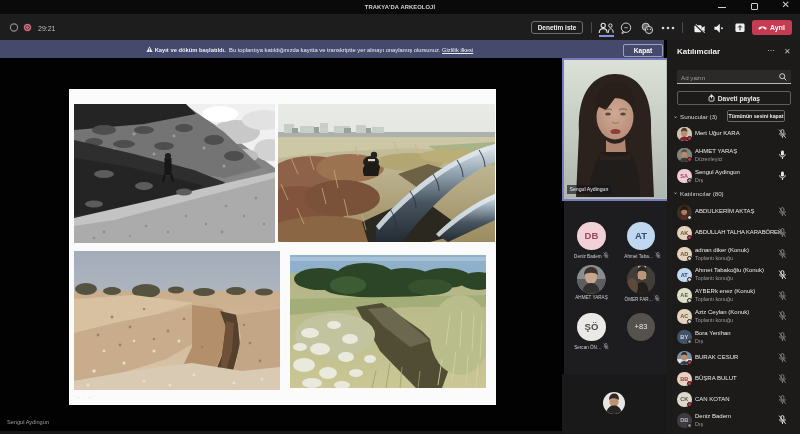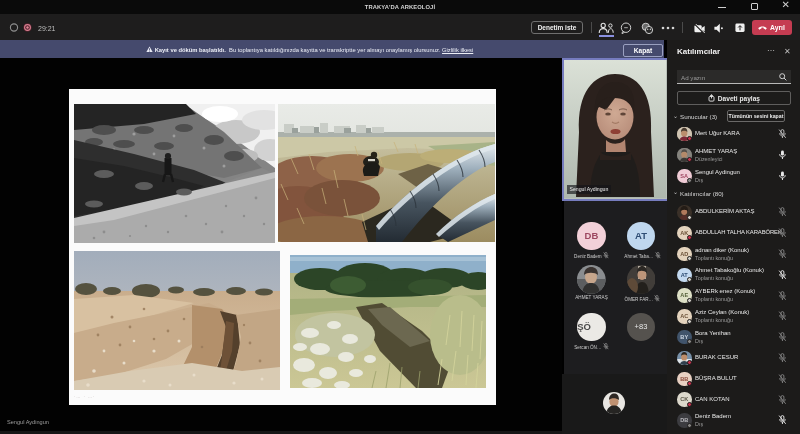--- a/index.html
+++ b/index.html
@@ -433,21 +433,21 @@
       <path d="M10 8 C10 3 13 1 15 1 C18 1 20 3 20 8 C17 5 12 5 10 8 Z" fill="#2c2824"></path>
       <path d="M8 29 C8 20 12 17 15 17 C19 17 21 20 22 29 Z" fill="#23201c"></path>
       <ellipse cx="5" cy="22" rx="6" ry="9" fill="#5e4a38"></ellipse>
     </g>
   </svg>
   <div class="abs" style="left:4px;top:237px;width:51px;text-align:center;color:#cdcdcd;font-size:4.6px;white-space:nowrap">AHMET YARAŞ</div>
   <div class="abs" style="left:55px;top:237px;width:51px;text-align:center;color:#cdcdcd;font-size:4.6px;white-space:nowrap">ÖMER FAR… <svg width="6" height="7" viewBox="0 0 8.4 10" style="vertical-align:-1px">
         <use href="#micoff" stroke="#9a9a9a"></use>
       </svg></div>
 
-  <div class="abs" style="left:15.2px;top:254.9px;width:28.6px;height:28.6px;border-radius:50%;background:#ebe9e5;color:#4a4a4a;font-weight:bold;font-size:9.5px;line-height:28.6px">ŞÖ</div>
+  <div class="abs" style="left:15.2px;top:254.9px;width:28.6px;height:28.6px;border-radius:50%;background:#ebe9e5;color:#4a4a4a;font-weight:bold;font-size:9.5px;text-align:center;line-height:28.6px">ŞÖ</div>
   <div class="abs" style="left:64.7px;top:254.9px;width:28.6px;height:28.6px;border-radius:50%;background:#55524e;color:#e8e8e8;font-size:7.5px;text-align:center;line-height:28.6px">+83</div>
   <div class="abs" style="left:4px;top:285px;width:51px;text-align:center;color:#cdcdcd;font-size:4.6px;white-space:nowrap">Sercan ÖN… <svg width="6" height="7" viewBox="0 0 8.4 10" style="vertical-align:-1px">
         <use href="#micoff" stroke="#9a9a9a"></use>
       </svg></div>
 
   <div class="abs" style="left:0;top:315.5px;width:106px;height:60.5px;background:#191919"></div>
   <svg class="abs" style="left:41px;top:334px" width="22" height="22" viewBox="0 0 22 22">
     <defs>
         <clipPath id="c3">
           <circle cx="11" cy="11" r="11"></circle>

